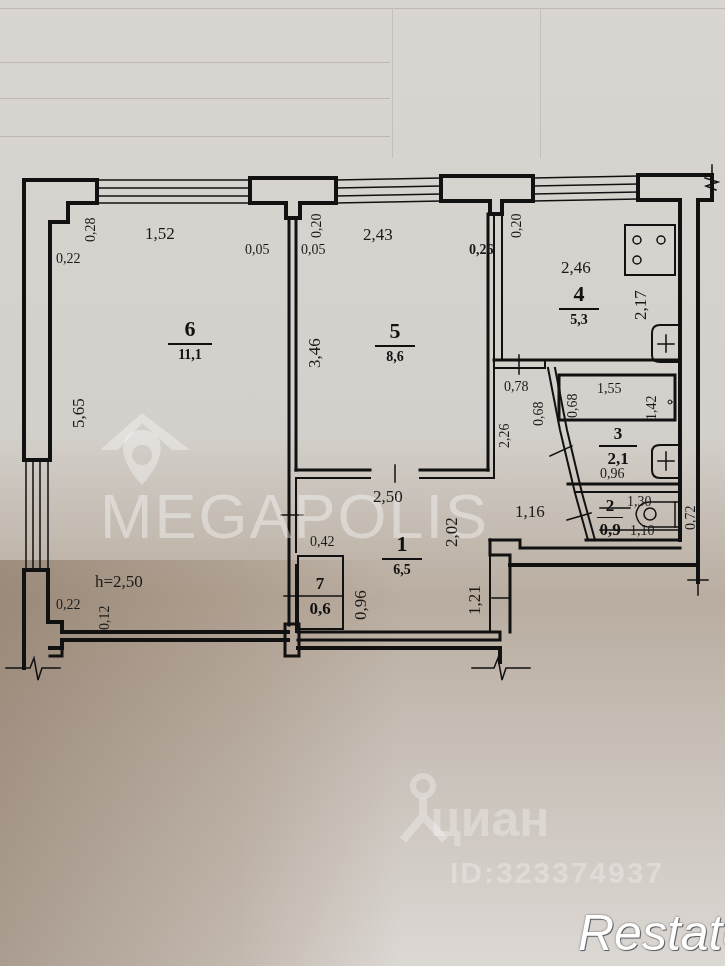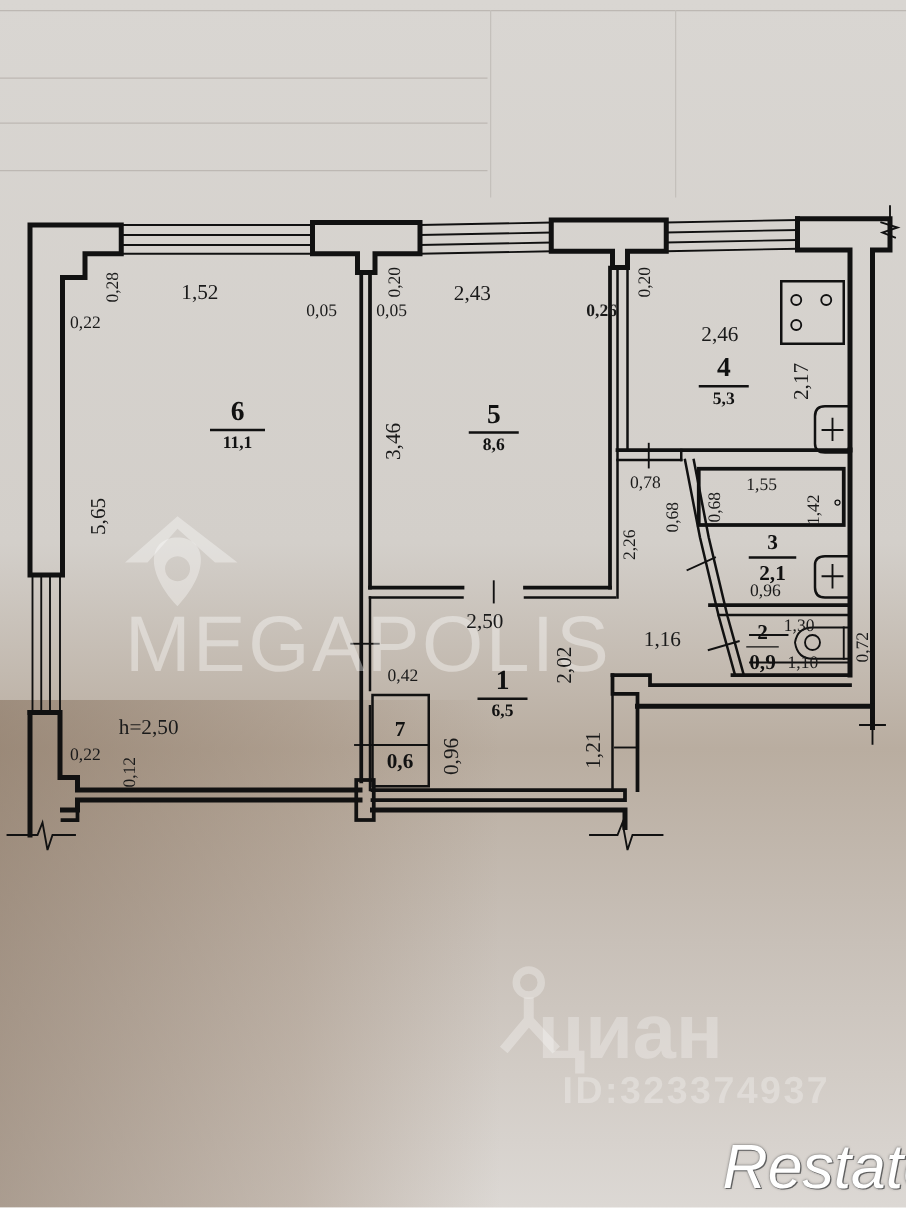--- a/index.html
+++ b/index.html
@@ -29,21 +29,21 @@
   .room .bar { display:block; height:2px; background:#111; margin:0 auto 3px auto; }
   .room .area { display:block; font-size:14px; }
   .room.sm .num, .room.sm .area { font-size:17px; }
   .wm-mega {
     position:absolute; left:100px; top:480px; font-family:"Liberation Sans", sans-serif;
     font-size:63px; letter-spacing:2px; color:rgba(255,255,255,0.38); font-weight:400;
   }
   .wm-pin { position:absolute; left:100px; top:405px; }
   .wm-cian {
     position:absolute; left:430px; top:790px; font-family:"Liberation Sans", sans-serif;
-    font-size:62px; color:rgba(255,255,255,0.28); font-weight:bold;
+    font-size:50px; color:rgba(255,255,255,0.28); font-weight:bold;
   }
   .wm-cian-id {
     position:absolute; left:450px; top:856px; font-family:"Liberation Sans", sans-serif;
     font-size:30px; color:rgba(255,255,255,0.28); font-weight:bold; letter-spacing:2px;
   }
   .wm-restate {
     position:absolute; left:578px; top:908px; font-family:"Liberation Sans", sans-serif;
     font-size:50px; font-style:italic; color:#ffffff; line-height:1;
     text-shadow: 0 0 2px #555, 1px 1px 0 #666;
   }

